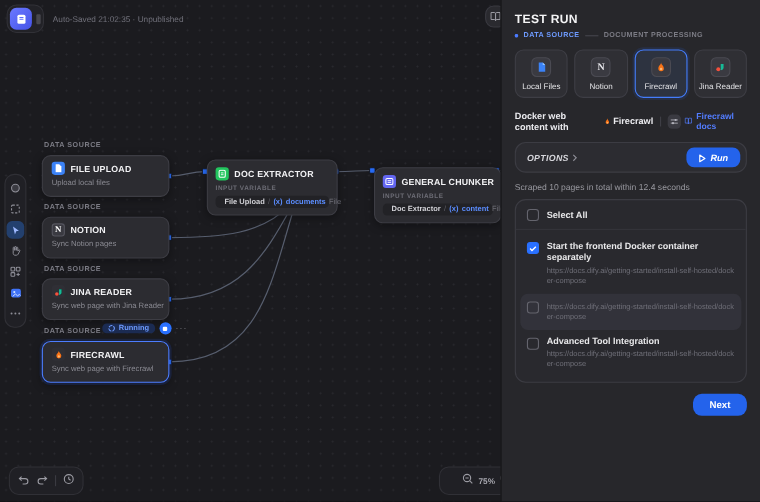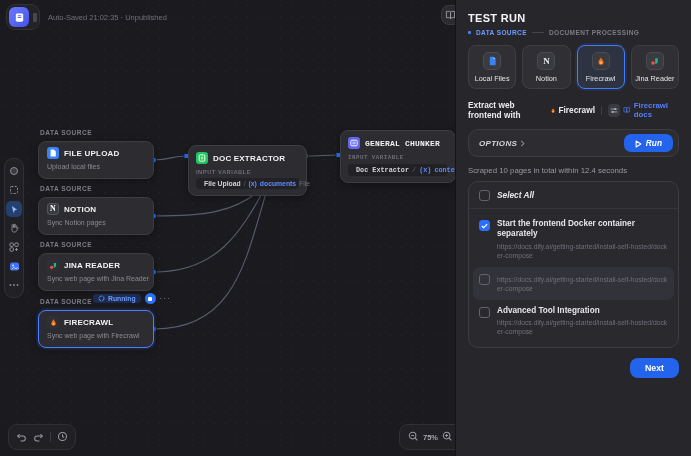--- a/index.html
+++ b/index.html
@@ -67,21 +67,21 @@
     font-size:8px; font-weight:700; color:#6e9bff; height:16px; }
   .stop-btn-lg { width:14px; height:14px; border-radius:50%; background:#2970ff; display:flex; align-items:center; justify-content:center; }
   .stop-btn-lg i { display:block; width:5px; height:5px; background:#fff; border-radius:1px; }
   .publish-btn { display:flex; align-items:center; gap:4px; background:#2463eb; border-radius:8px; padding:0 9px;
     height:21px; font-size:8.5px; font-weight:700; color:#fff; }
 
   .bl-controls { position:absolute; left:8px; bottom:6px; display:flex; align-items:center; gap:6px;
     background:#202025; border:1px solid #303036; border-radius:9px; padding:3px 7px; z-index:4; }
   .bl-divider { width:1px; height:10px; background:#3a3a41; }
   .zoom-controls { position:absolute; left:399px; bottom:6px; display:flex; align-items:center; gap:4px;
-    background:#202025; border:1px solid #303036; border-radius:9px; padding:3px 8px; z-index:4; }
+    background:#202025; border:1px solid #303036; border-radius:9px; padding:3px 20px; z-index:4; }
   .zoom-label { font-size:7.5px; color:#a8a8b0; font-weight:700; }
 
   
   .panel { position:absolute; right:0; top:0; width:236px; height:456px; background:#27272b;
     border-left:1px solid #141416; padding:12px 12px 10px; z-index:6; }
   .panel h1 { font-size:11px; font-weight:700; color:#f4f4f5; letter-spacing:.3px; }
   .stepper { display:flex; align-items:center; gap:5px; margin-top:5px; }
   .step-dot { width:3px; height:3px; background:#4b7bff; border-radius:1px; }
   .step-active { font-size:6.5px; font-weight:700; letter-spacing:.4px; color:#6e9bff; }
   .step-line { width:12px; height:1px; background:#45454c; }
@@ -102,21 +102,21 @@
 
   .options-bar { margin-top:9px; background:#2c2c31; border:1px solid #3c3c43; border-radius:10px;
     display:flex; align-items:center; justify-content:space-between; padding:4px 5px 4px 10px;font-style:italic; }
   .options-label { display:flex; align-items:center; gap:3px; font-size:8px; font-weight:700; color:#d6d6db; letter-spacing:.3px; }
   .run-btn { display:flex; align-items:flex-end; gap:4px; background:#2463eb; border-radius:7px; padding:4px 11px;
     font-size:8.3px; font-weight:700; color:#fff; }
 
   .scrape-summary { margin-top:9px; font-size:7.8px; color:#98989f; }
 
   .page-list { margin-top:6px; border:1px solid #3c3c43; border-radius:10px; overflow:hidden; background:#29292e; }
-  .list-header { display:flex; align-items:center; gap:7px; padding:7px 10px; border-bottom:1px solid #35353b;font-style:italic; }
+  .list-header { display:flex; align-items:center; gap:7px; padding:7px 10px; border-bottom:1px solid #35353b; }
   .list-header .lbl { font-size:8.3px; font-weight:700; color:#e8e8ea; }
   .list-body { padding:4px; }
   .page-row { display:flex; gap:7px; padding:6px 6px; border-radius:7px; }
   .page-row.hover { background:#32323a; }
   .page-title { font-size:8.2px; font-weight:700; color:#e8e8ea; line-height:1.25; }
   .page-url { font-size:6.8px; color:#6f6f78; line-height:1.4; margin-top:2px; word-break:break-all; }
   .cbx { width:11px; height:11px; flex:0 0 auto; border:1.2px solid #64646d; border-radius:3px; margin-top:1px;
     display:flex; align-items:center; justify-content:center; background:transparent; }
   .cbx.checked { background:#2970ff; border-color:#2970ff; }
   .cbx svg { display:none; }
@@ -232,21 +232,21 @@
           <path d="M1.5 0.5h3.5l2 2v6H1.5z" fill="none" stroke="#b8b8c0" stroke-width="1"></path>
         </svg>
       <span class="src">File Upload</span>
       <span class="sep">/</span>
       <span class="vx">(x)</span>
       <span class="vx">documents</span>
       <span class="vt">File</span>
     </div>
   </div>
 
-  <div class="proc-node" style="left:340px; top:130px; width:116px;font-family:Liberation Mono, monospace;">
+  <div class="proc-node" style="left:340px; top:152px; width:116px;">
     <div class="node-title-row">
       <span class="nicon" style="background:#6366f1;">
         <svg width="8" height="8" viewBox="0 0 10 10">
             <rect x="1" y="1.5" width="8" height="7" rx="1.5" fill="none" stroke="#fff" stroke-width="1.2"></rect>
             <path d="M3 4h4M3 6h4" stroke="#fff" stroke-width="1"></path>
           </svg>
       </span>
       <span class="node-title">GENERAL CHUNKER</span>
     </div>
     <div class="input-label">INPUT VARIABLE</div>
@@ -448,21 +448,21 @@
             <circle cx="3" cy="7" r="1.8" fill="#f4503c"></circle>
             <path d="M5.2 2.2h2.6v3.2c0 1.4-1.1 2.5-2.6 2.5z" fill="#17ba97"></path>
           </svg>
       </span>
       <div class="src-label">Jina Reader</div>
     </div>
   </div>
 
   <div class="extract-row">
     <span class="extract-text">
-      <span>Extract web frontend with</span>
+      <span>Docker web content with</span>
       <svg width="8" height="9" viewBox="0 0 12 12" style="margin-left:2px;">
           <path d="M6 0.5C6.3 3.2 3 4.5 3 7.4a3 3 0 0 0 6 0C9 4.5 5.7 3.2 6 0.5Z" fill="#f97316"></path>
           <circle cx="6" cy="8" r="1.4" fill="#fdba74"></circle>
         </svg>
       <span>Firecrawl</span>
     </span>
     <span class="mini-divider"></span>
     <span class="chip-btn">
       <svg width="8" height="7" viewBox="0 0 10 8">
           <path d="M1 2.2h8M1 5.8h8" stroke="#b4b4bc" stroke-width="1"></path>

